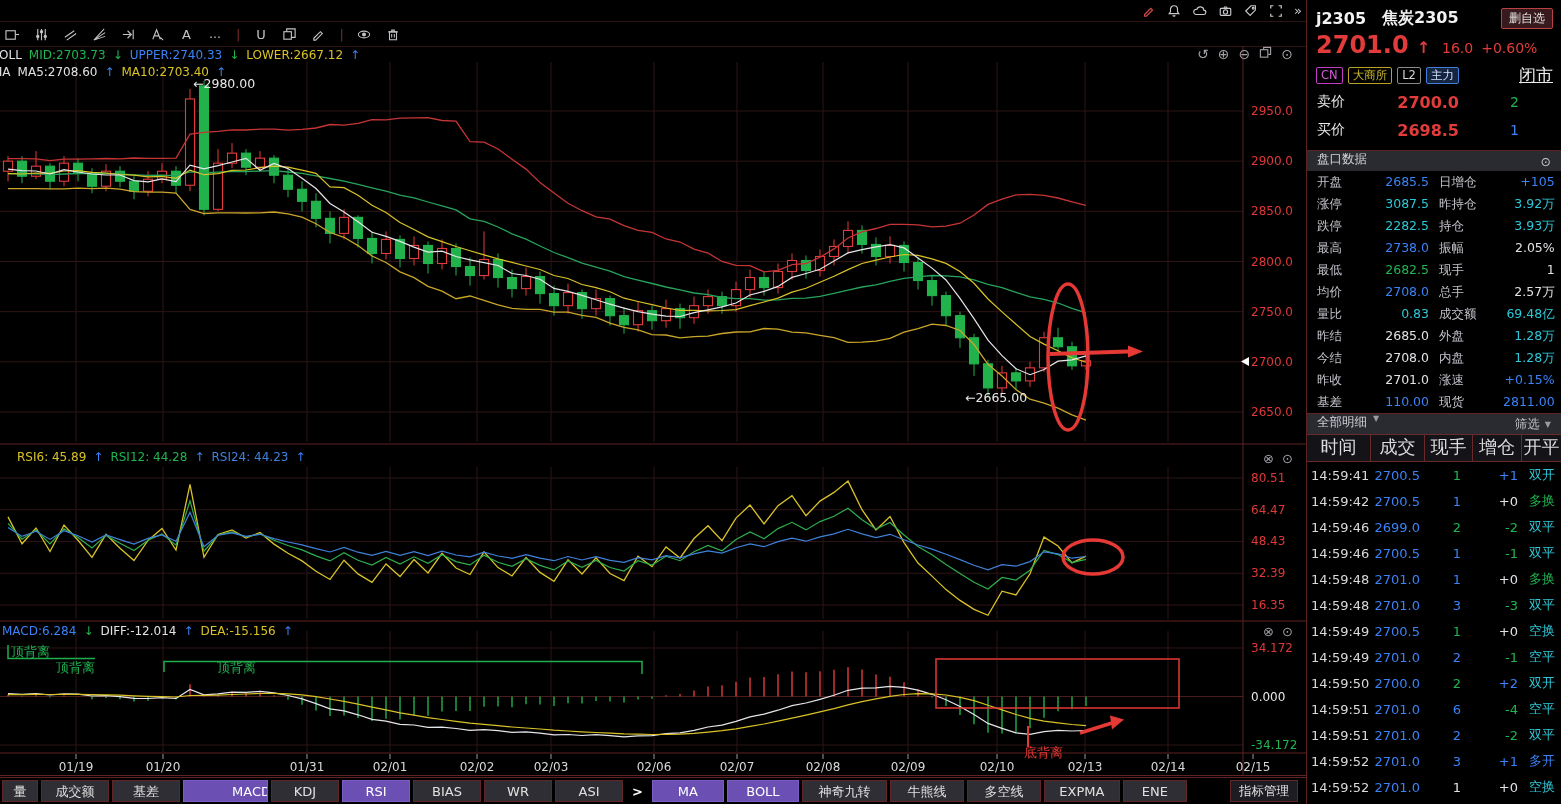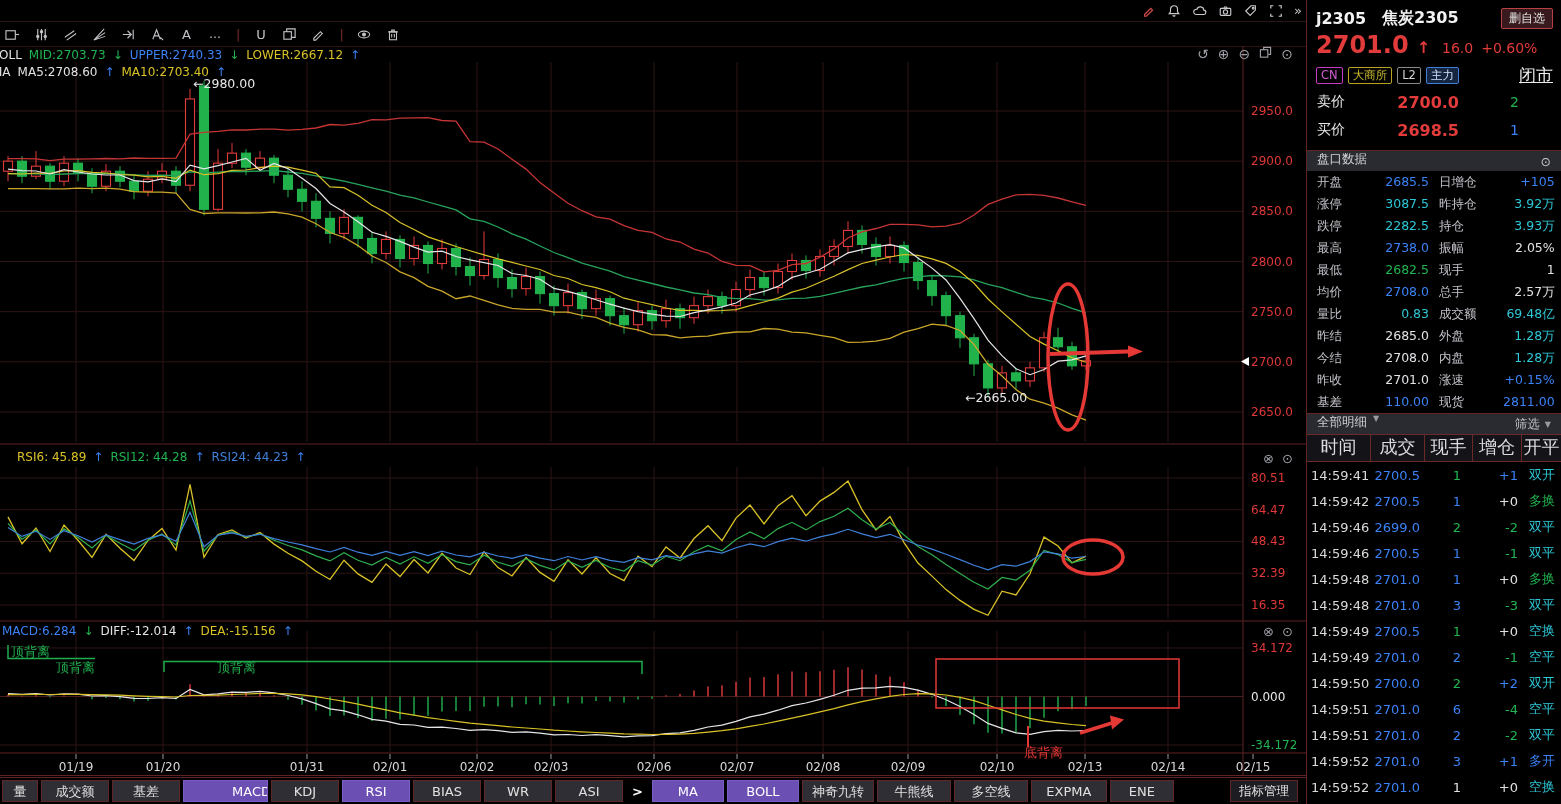--- a/index.html
+++ b/index.html
@@ -657,21 +657,21 @@
           <div class="btab" style="width: 68px;">KDJ</div>
           <div class="btab active" style="width: 68px;">RSI</div>
           <div class="btab" style="width: 68px;">BIAS</div>
           <div class="btab" style="width: 68px;">WR</div>
           <div class="btab" style="width: 68px;">ASI</div>
         </div>
       <span class="btab-chev">&gt;</span>
       <div id="tabs-right" style="display:flex;gap:3px;">
           <div class="btab active" style="width: 72px;">MA</div>
           <div class="btab active" style="width: 72px;">BOLL</div>
-          <div class="btab" style="width: 72px;">神奇九转</div>
+          <div class="btab" style="width: 85px;">神奇九转</div>
           <div class="btab" style="width: 74px;">牛熊线</div>
           <div class="btab" style="width: 74px;">多空线</div>
           <div class="btab" style="width: 76px;">EXPMA</div>
           <div class="btab" style="width: 64px;">ENE</div>
         </div>
       <div class="mgr-btn">指标管理</div>
     </div>
   </div>
 
   <div class="right">

